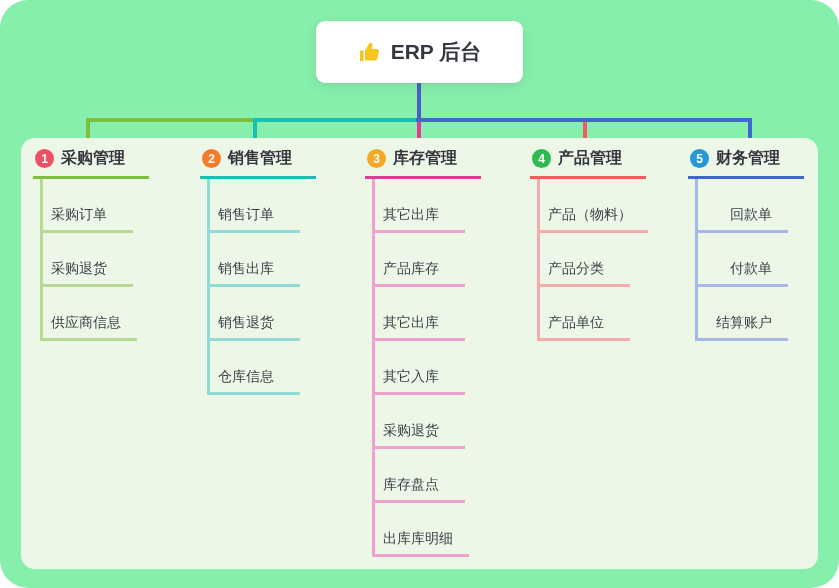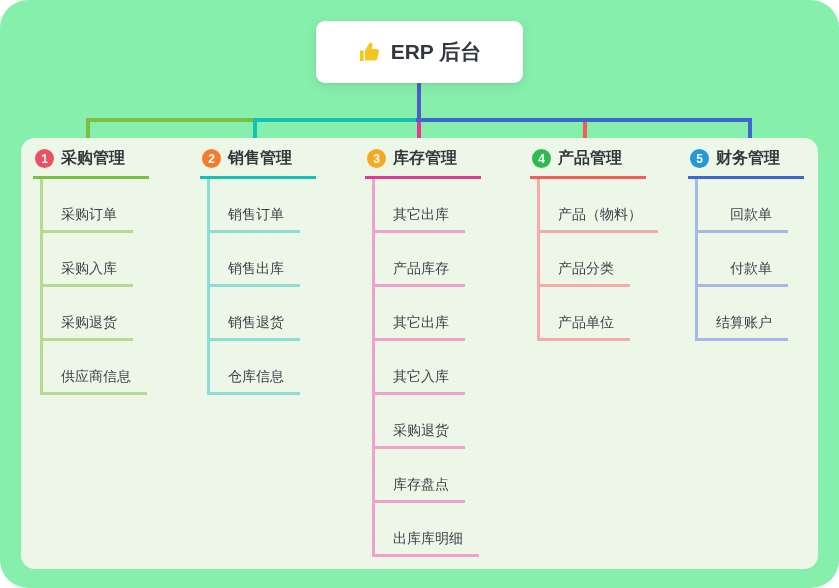--- a/index.html
+++ b/index.html
@@ -47,21 +47,21 @@
     padding: 2px 24px 7px 2px; border-bottom: 3px solid #999;
     font-size: 16px; font-weight: 600; color: #33363c; cursor: pointer;
   }
   .badge {
     width: 19px; height: 19px; border-radius: 50%; flex: 0 0 19px;
     display: flex; align-items: center; justify-content: center;
     color: #fff; font-size: 12px; font-weight: 700; line-height: 1;
   }
   .children { margin-left: 7px; border-left: 3px solid #ccc; width: max-content; }
   .child {
-    padding: 27px 16px 7px 18px; border-bottom: 3px solid #ccc;
+    padding: 27px 16px 7px 8px; border-bottom: 3px solid #ccc;
     width: max-content; min-width: 90px;
     font-size: 14px; line-height: 17px; color: #3b3f45; cursor: pointer;
   }
 
   .b1 { left: 33px; }
   .b2 { left: 200px; }
   .b3 { left: 365px; }
   .b4 { left: 530px; }
   .b5 { left: 688px; }
   .b1 .branch-header { border-color:#7cbf3f; } .b1 .badge { background:#ed4f63; }
@@ -102,21 +102,20 @@
     <span>ERP 后台</span>
   </div>
 
   <div class="branch b1">
     <div class="branch-header">
       <span class="badge">1</span>
       <span>采购管理</span>
     </div>
     <div class="children">
       <div class="child">采购订单</div>
-      <div class="child">采购入库</div>
       <div class="child">采购退货</div>
       <div class="child">供应商信息</div>
     </div>
   </div>
 
   <div class="branch b2">
     <div class="branch-header">
       <span class="badge">2</span>
       <span>销售管理</span>
     </div>

